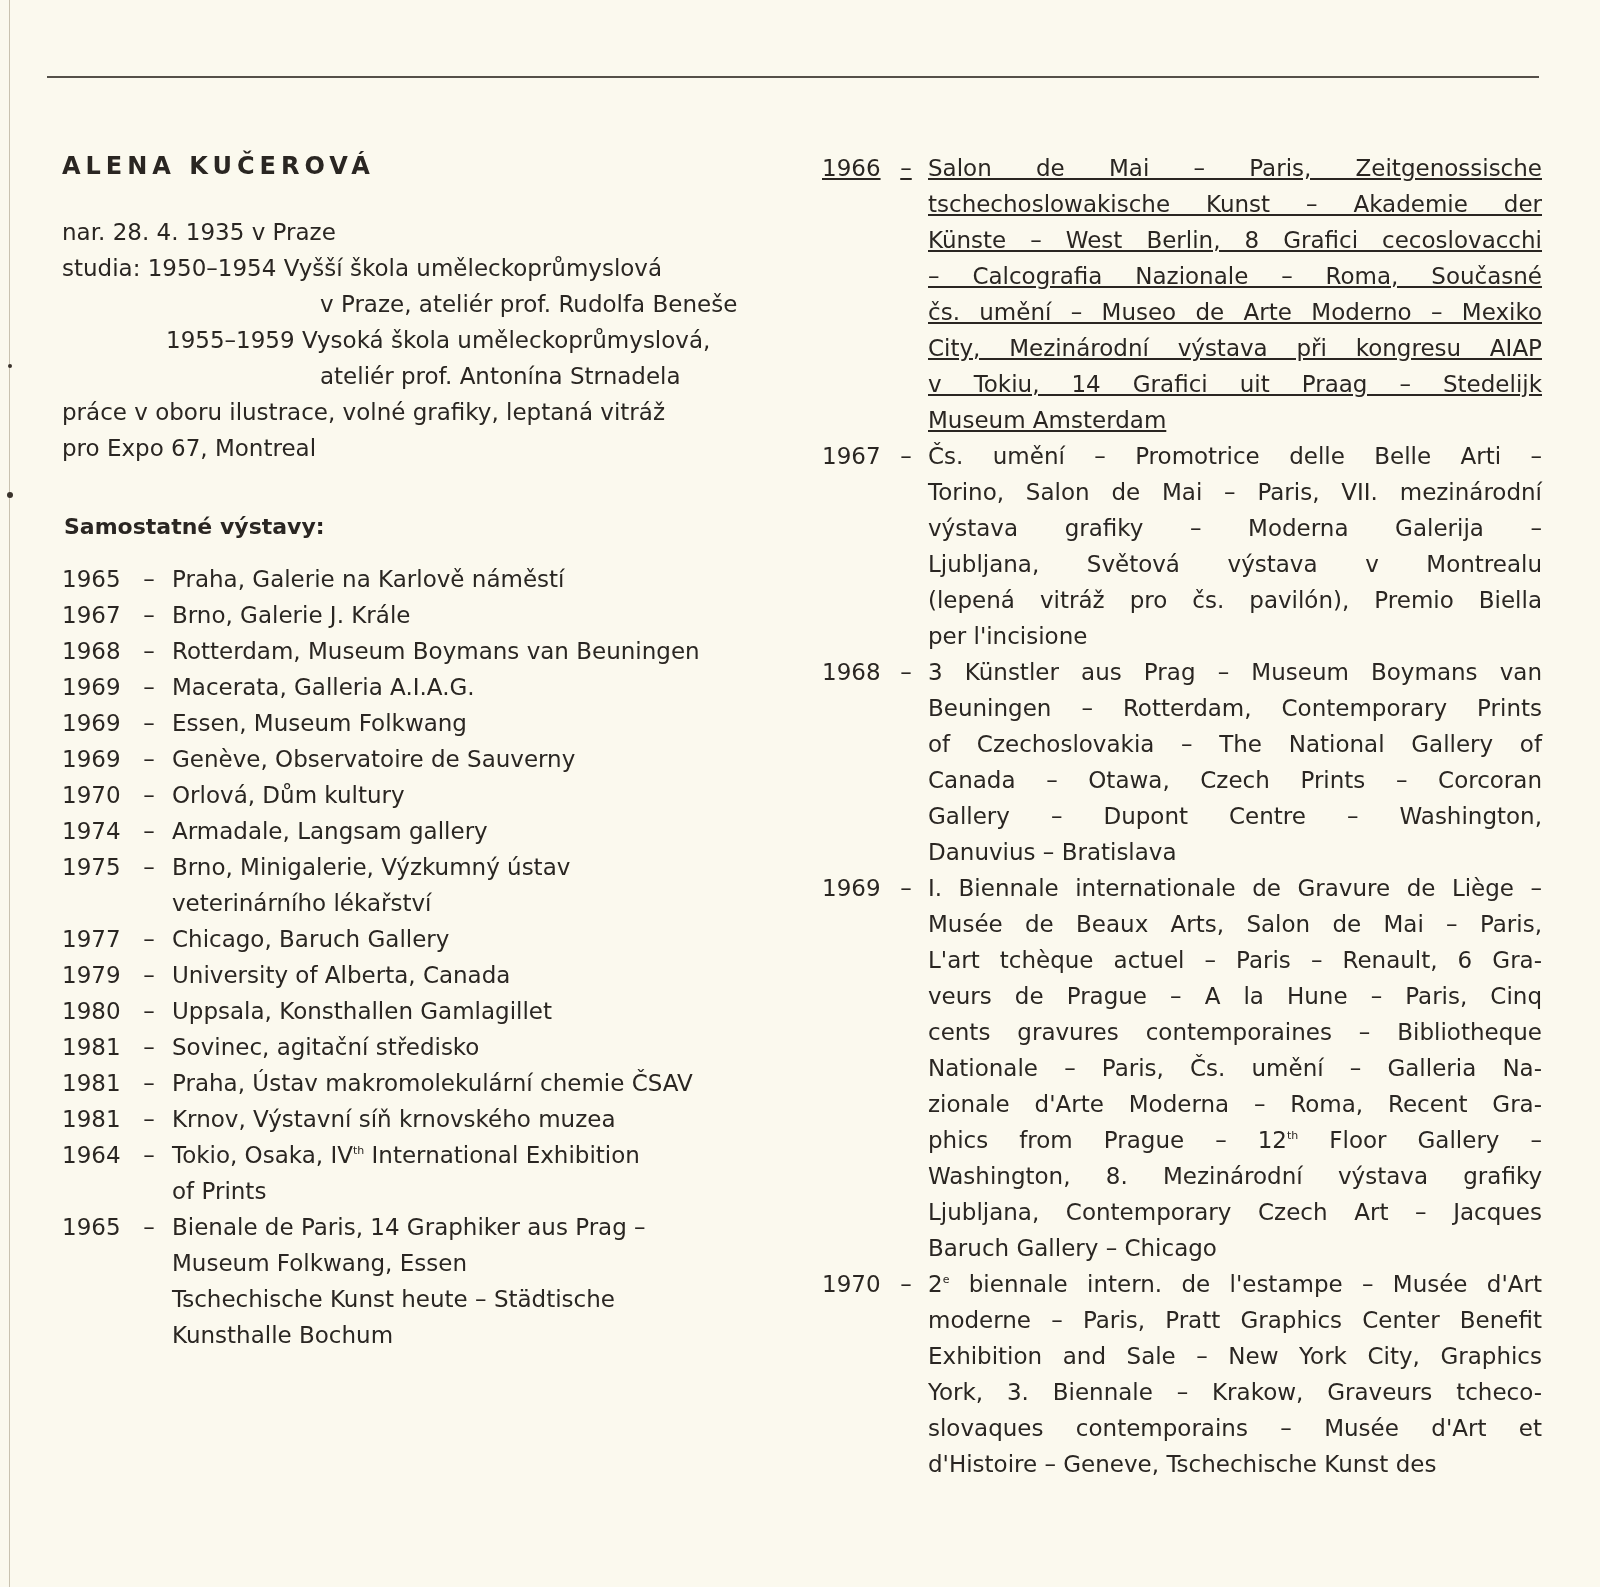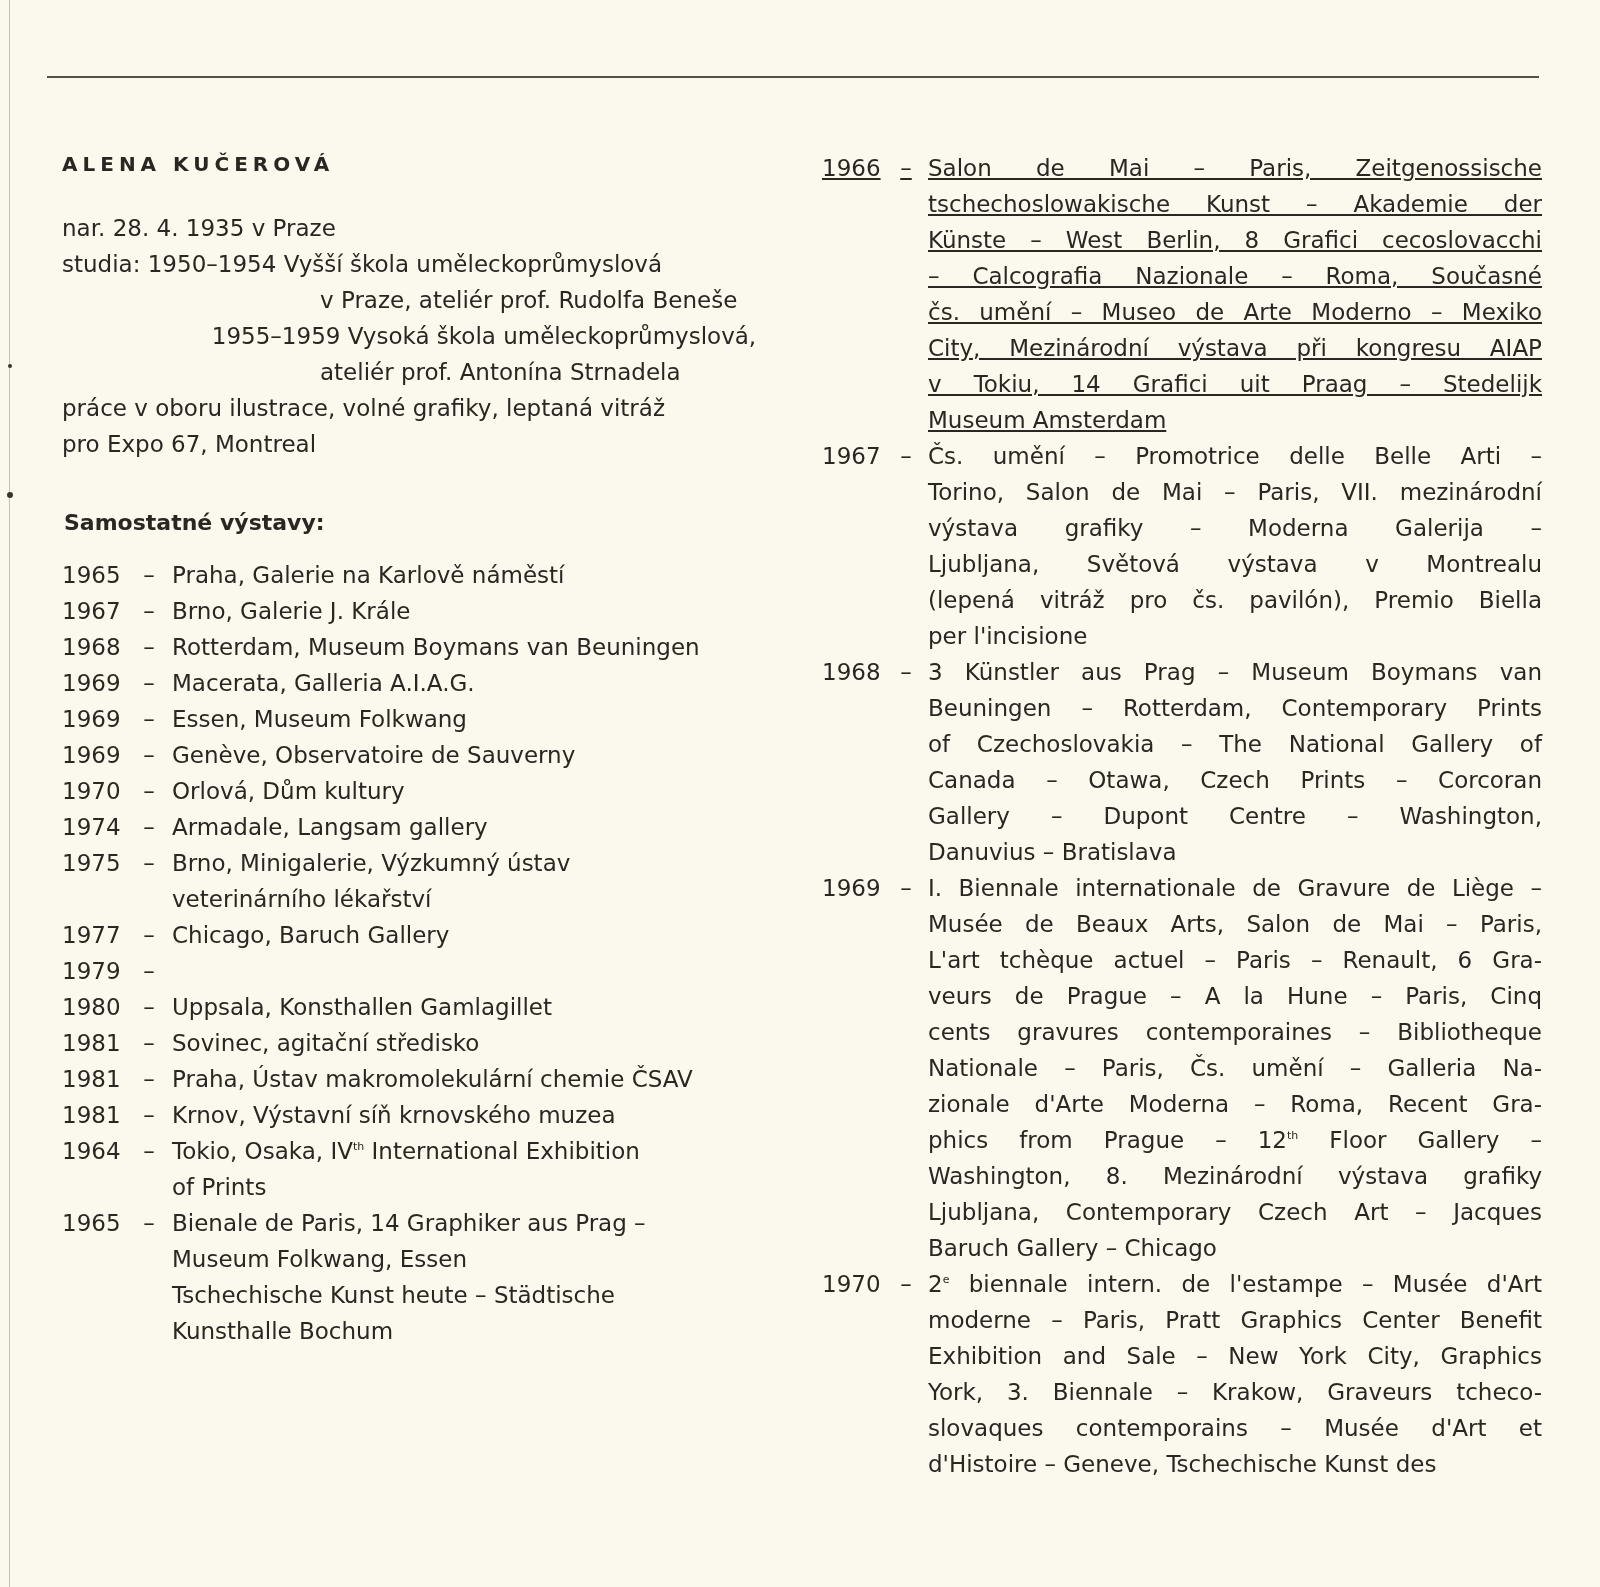--- a/index.html
+++ b/index.html
@@ -37,31 +37,31 @@
       background: #555049;
     }
     .column {
       position: absolute;
       top: 150px;
     }
     .col-left { left: 62px; width: 740px; }
     .col-right { left: 822px; width: 720px; }
 
     .title {
-      font-size: 20px;
+      font-size: 24px;
       font-weight: bold;
       letter-spacing: 5px;
       margin: 2px 0 34px 0;
     }
     .bio-line {
       font-size: 23px;
       line-height: 36px;
       white-space: nowrap;
     }
-    .indent-1 { padding-left: 104px; text-align: center; }
+    .indent-1 { padding-left: 104px; }
     .indent-2 { padding-left: 258px; }
     .section-heading {
       font-size: 22px;
       font-weight: bold;
       margin: 48px 0 22px 2px;
     }
     .entry {
       display: flex;
       font-size: 23px;
       line-height: 36px;
@@ -184,20 +184,23 @@
       <div class="entry">
         <span class="year">1977</span>
         <span class="dash">–</span>
         <span class="text">
           <span class="l last">Chicago, Baruch Gallery</span>
         </span>
       </div>
       <div class="entry">
         <span class="year">1979</span>
         <span class="dash">–</span>
+        <span class="text">
+          <span class="l last">University of Alberta, Canada</span>
+        </span>
       </div>
       <div class="entry">
         <span class="year">1980</span>
         <span class="dash">–</span>
         <span class="text">
           <span class="l last">Uppsala, Konsthallen Gamlagillet</span>
         </span>
       </div>
       <div class="entry">
         <span class="year">1981</span>

